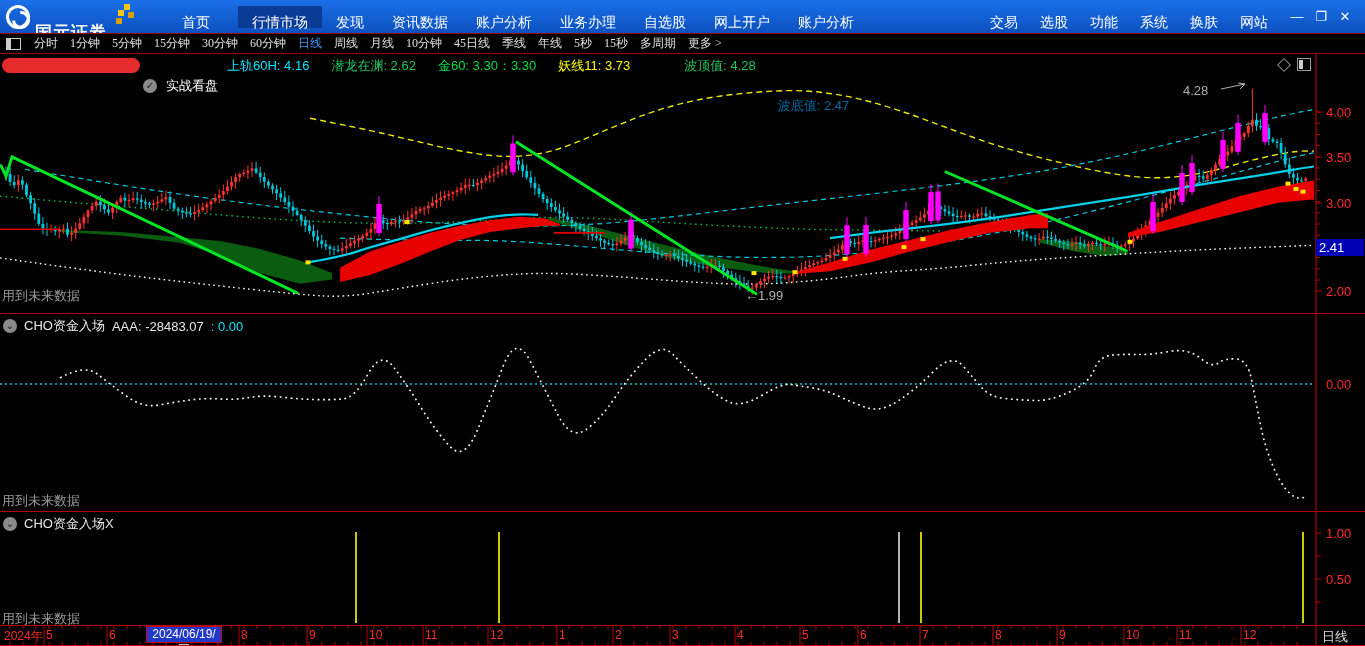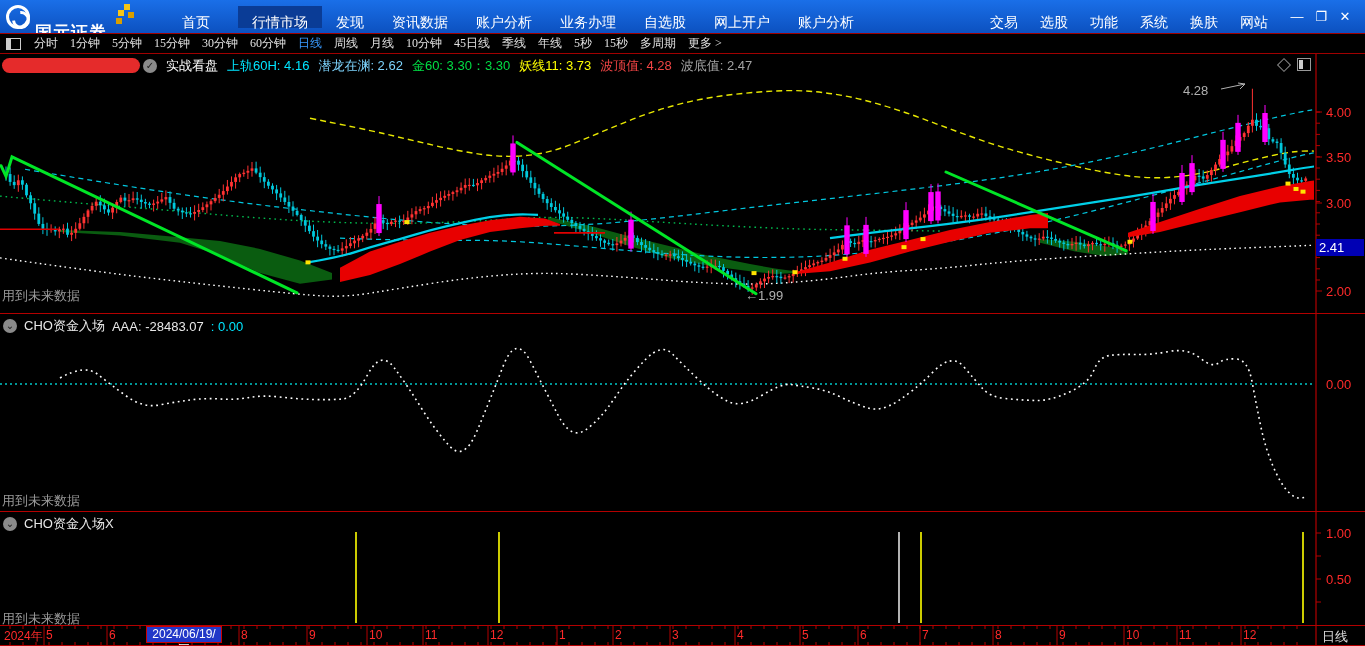--- a/index.html
+++ b/index.html
@@ -1103,27 +1103,27 @@
         <line x1="1297" y1="626" x2="1297" y2="629" stroke="#b30000" stroke-width="1"></line>
         <line x1="1297" y1="642" x2="1297" y2="645" stroke="#b30000" stroke-width="1"></line>
       </g>
     </svg>
 
   <div class="redact"></div>
 
   <div class="overlay hdr">
     <span class="circ-icon">✓</span>
     <span class="hdr-field" style="color:#fff">实战看盘</span>
-    <span id="hdr-fields" style="display:flex;gap:9px">
+    <span id="hdr-fields" style="display:flex;gap:22px">
         <span class="hdr-field" style="color: rgb(0, 229, 255);">上轨60H: 4.16</span>
-        <span class="hdr-field" style="color: #7dd3fc;">潜龙在渊: 2.62</span>
+        <span class="hdr-field" style="color: #22c55e;">潜龙在渊: 2.62</span>
         <span class="hdr-field" style="color: rgb(0, 221, 68);">金60: 3.30：3.30</span>
         <span class="hdr-field" style="color: rgb(255, 255, 0);">妖线11: 3.73</span>
-        <span class="hdr-field" style="color: #ef4444;">波顶值: 4.28</span>
-        <span class="hdr-field" style="color: #a3a3a3;">波底值: 2.47</span>
+        <span class="hdr-field" style="color: #22c55e; margin-left: 32px;">波顶值: 4.28</span>
+        <span class="hdr-field" style="color: #0369a1; margin-top: 40px;">波底值: 2.47</span>
       </span>
   </div>
 
   <div class="overlay corner" style="left:1279px;">
     <span class="diamond"></span>
     <span class="panel-ico"></span>
   </div>
 
   <div class="overlay future" style="left:2px;top:233px;">用到未来数据</div>
 

